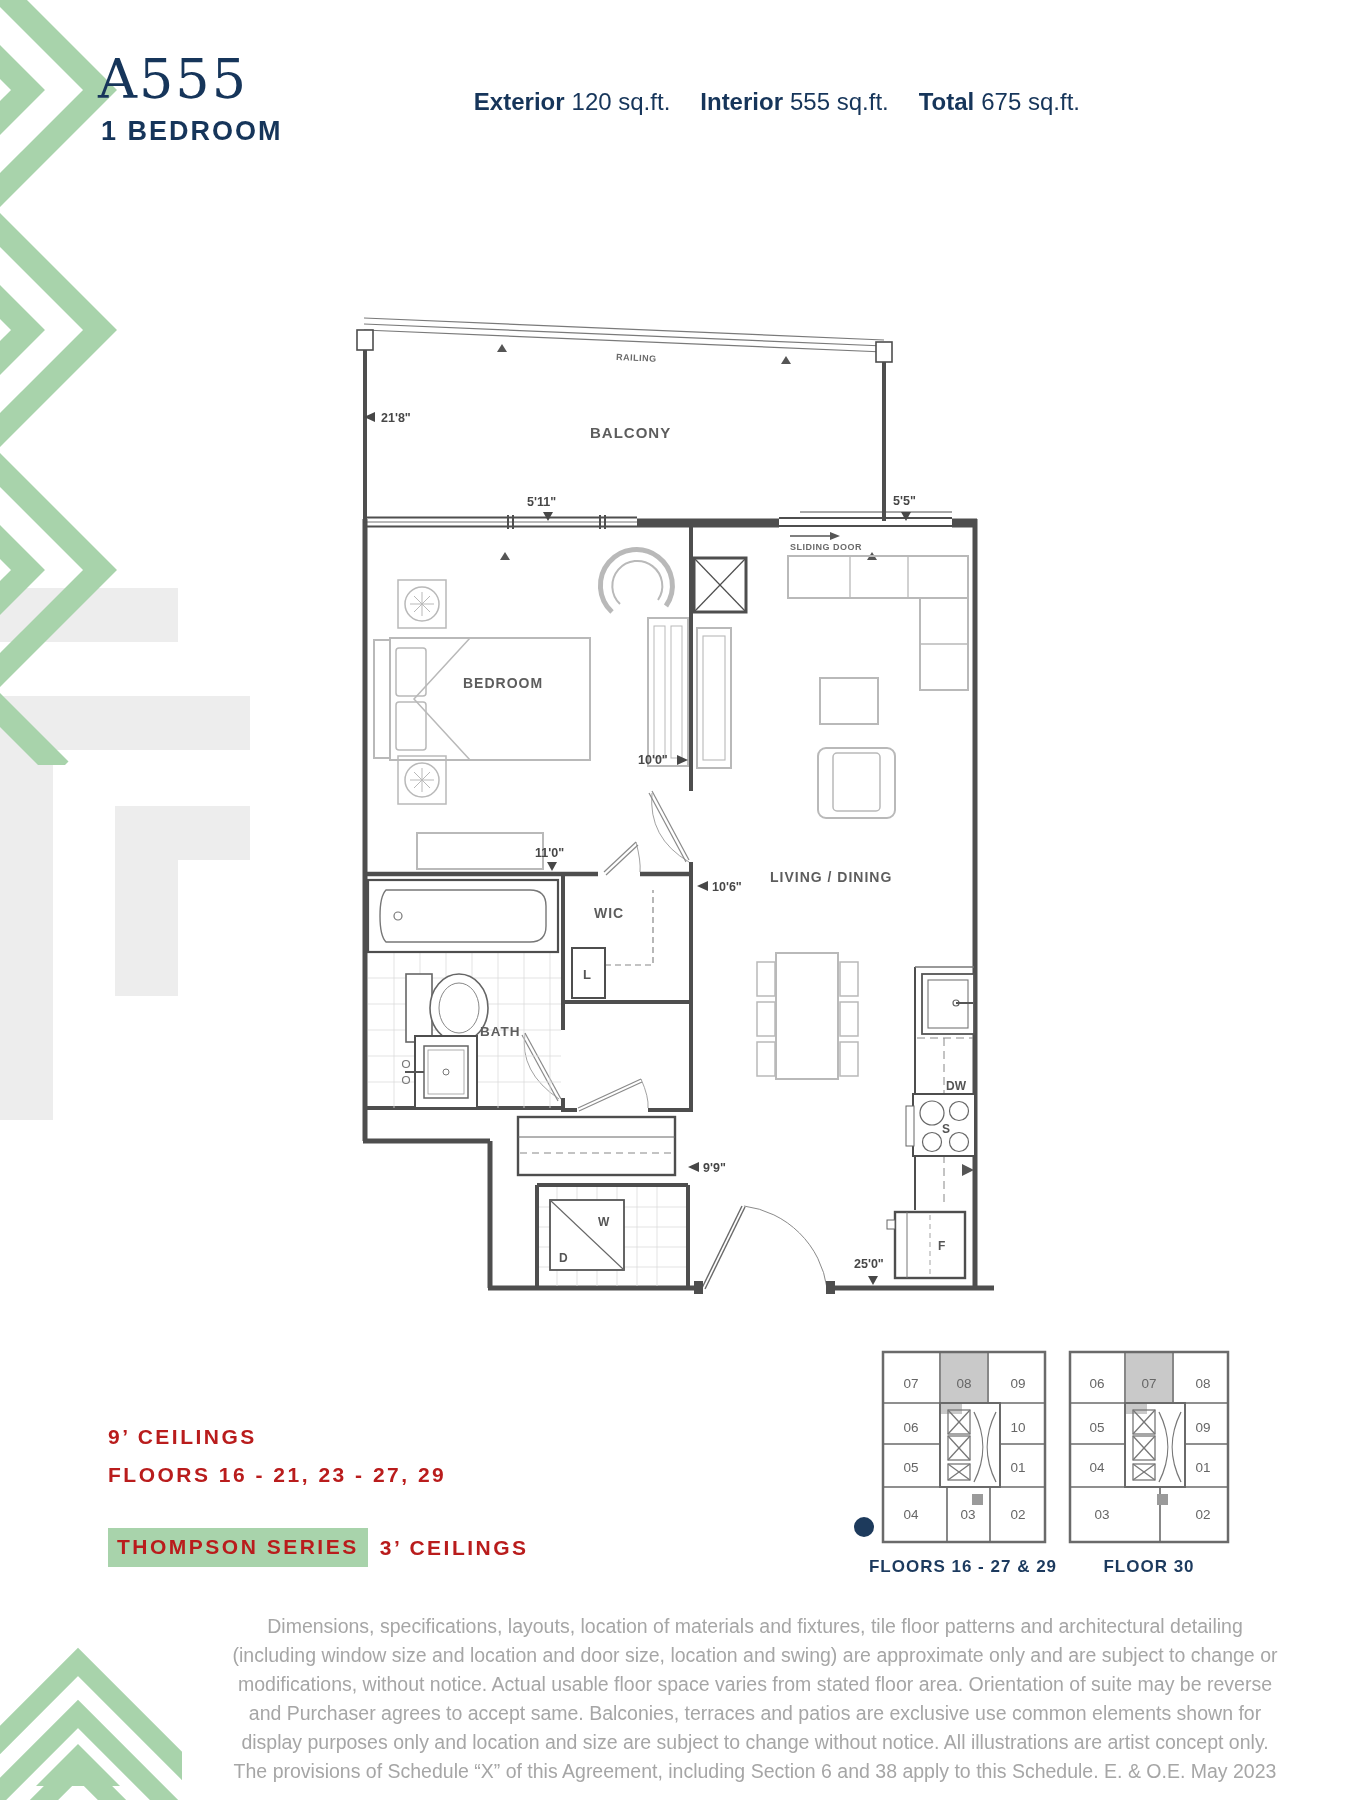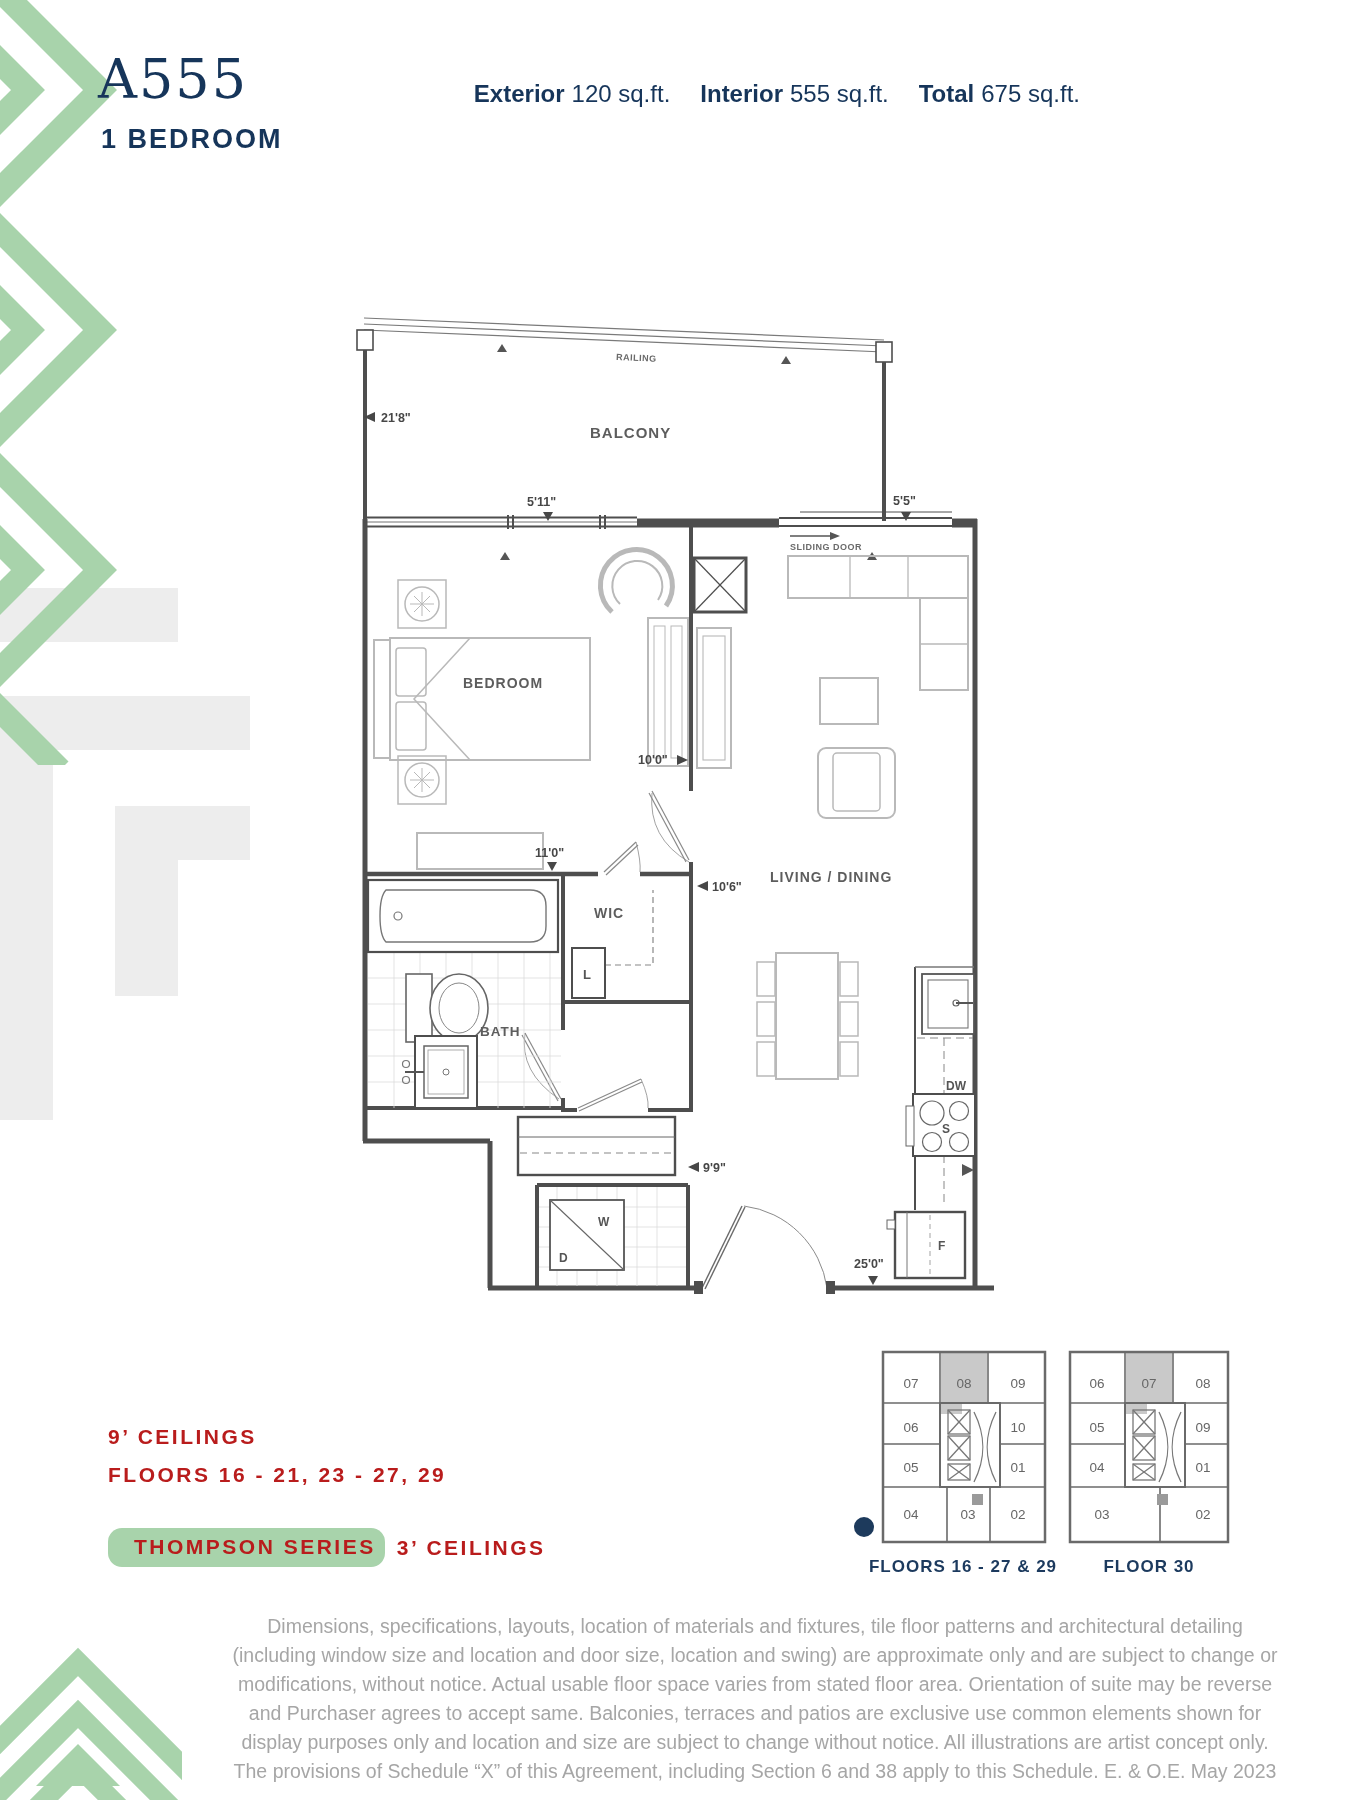--- a/index.html
+++ b/index.html
@@ -2,29 +2,29 @@
 <html><head>
 <meta charset="utf-8">
 <style>
   html,body{margin:0;padding:0;background:#fff;}
   #page{position:relative;width:1350px;height:1800px;background:#ffffff;overflow:hidden;
         font-family:"Liberation Sans",sans-serif;}
   svg{position:absolute;left:0;top:0;}
   .abs{position:absolute;}
   .brand-code{left:98px;top:48px;font-family:"DejaVu Serif",serif;font-size:54px;
               color:#16355a;letter-spacing:2px;font-weight:400;}
-  .brand-type{left:101px;top:124px;font-size:27px;font-weight:bold;color:#16355a;letter-spacing:2px;}
-  .stats{top:80px;left:480px;width:600px;display:flex;justify-content:flex-end;gap:30px;
+  .brand-type{left:101px;top:116px;font-size:27px;font-weight:bold;color:#16355a;letter-spacing:2px;}
+  .stats{top:88px;left:480px;width:600px;display:flex;justify-content:flex-end;gap:30px;
          font-size:24px;color:#16355a;white-space:nowrap;}
   .stats b{font-weight:bold;margin-right:7px;}
   .ceilings{left:108px;top:1422px;color:#b91c1c;font-weight:bold;font-size:21px;
             letter-spacing:2.5px;line-height:30px;}
   .ceilings .row2{margin-top:8px;}
   .ceilings .series-row{margin-top:38px;display:flex;align-items:center;gap:12px;}
-  .hl{background:#a8d3ab;padding:4px 9px 5px 26px;display:inline-block;border-radius:14px;}
+  .hl{background:#a8d3ab;padding:4px 9px 5px 9px;display:inline-block;}
   .disclaimer{left:115px;top:1612px;width:1280px;text-align:center;color:#a6a6a6;
               font-size:19.5px;line-height:29px;}
   text{font-family:"Liberation Sans",sans-serif;}
   .roomlbl{font-size:14px;font-weight:600;fill:#5d5d5d;letter-spacing:1px;}
   .dim{font-size:12.5px;font-weight:700;fill:#474747;}
   .fix{font-size:12px;font-weight:700;fill:#555;}
   .tiny{font-size:9px;font-weight:600;fill:#6a6a6a;letter-spacing:.5px;}
   .kpnum{font-size:13.5px;fill:#666;}
   .kpcap{font-size:17px;font-weight:bold;fill:#1c3a5e;letter-spacing:1px;}
 </style>

